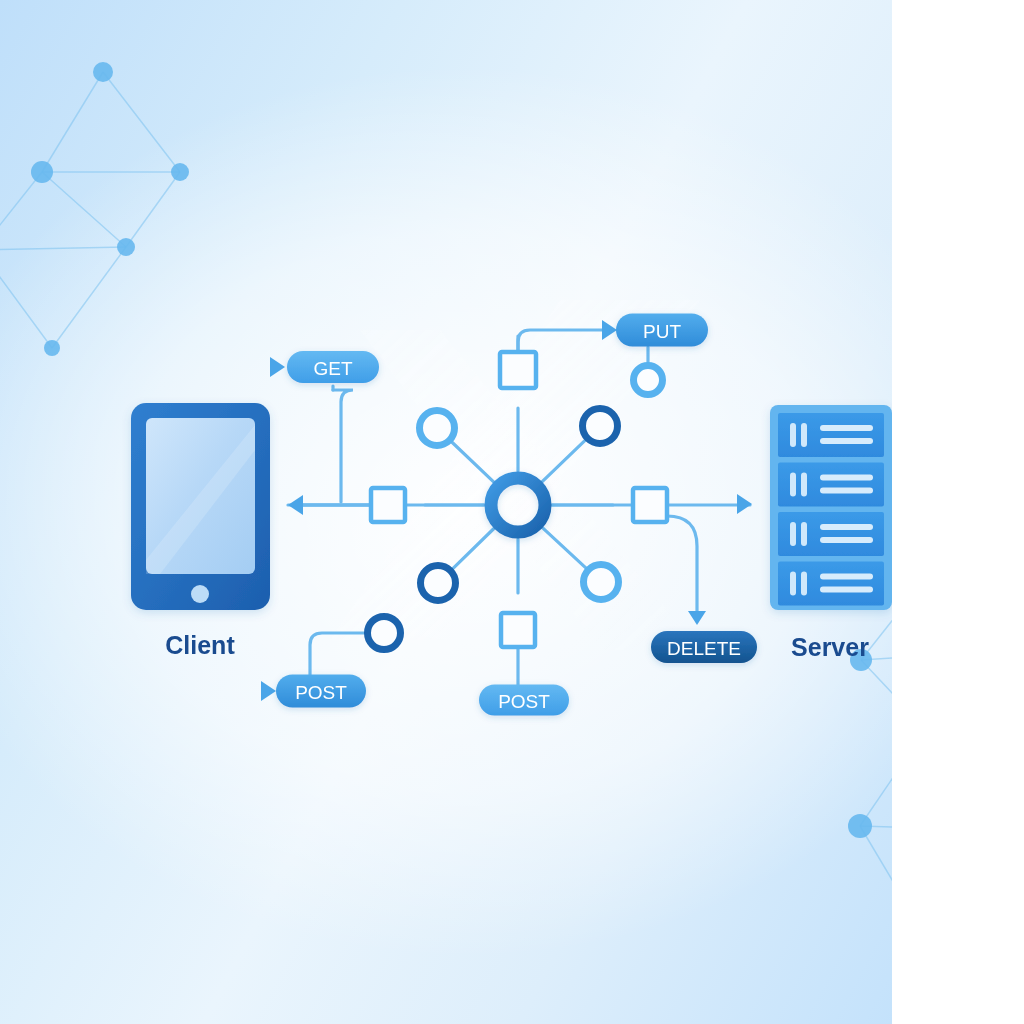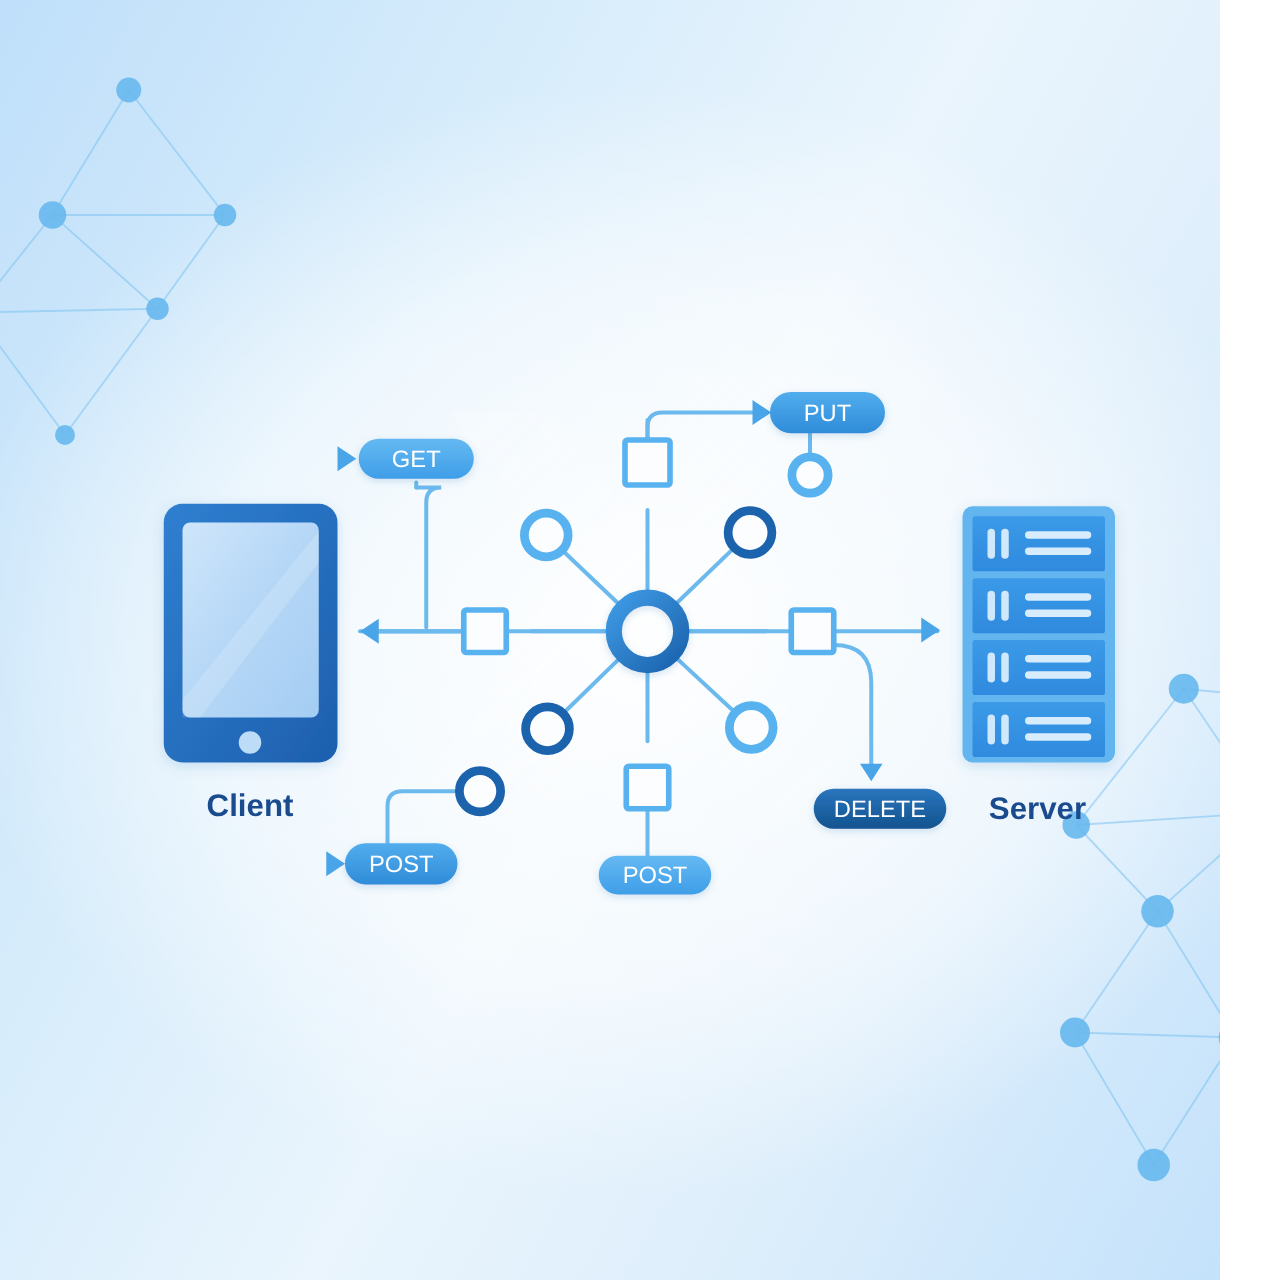--- a/index.html
+++ b/index.html
@@ -6,21 +6,21 @@
   html, body {
     margin: 0;
     padding: 0;
     background: #ffffff;
   }
   body {
     font-family: "Liberation Sans", sans-serif;
   }
   #stage {
     position: relative;
-    width: 976px;
+    width: 892px;
     height: 1024px;
     overflow: hidden;
     background:
       radial-gradient(ellipse 760px 620px at 52% 50%, rgba(255,255,255,0.92) 0%, rgba(255,255,255,0.55) 45%, rgba(255,255,255,0.0) 72%),
       linear-gradient(118deg, #bfdffa 0%, #d6ecfb 28%, #eaf5fd 52%, #ddeefb 74%, #c4e2fb 100%);
   }
   #stage svg.layer {
     position: absolute;
     left: 0;
     top: 0;

